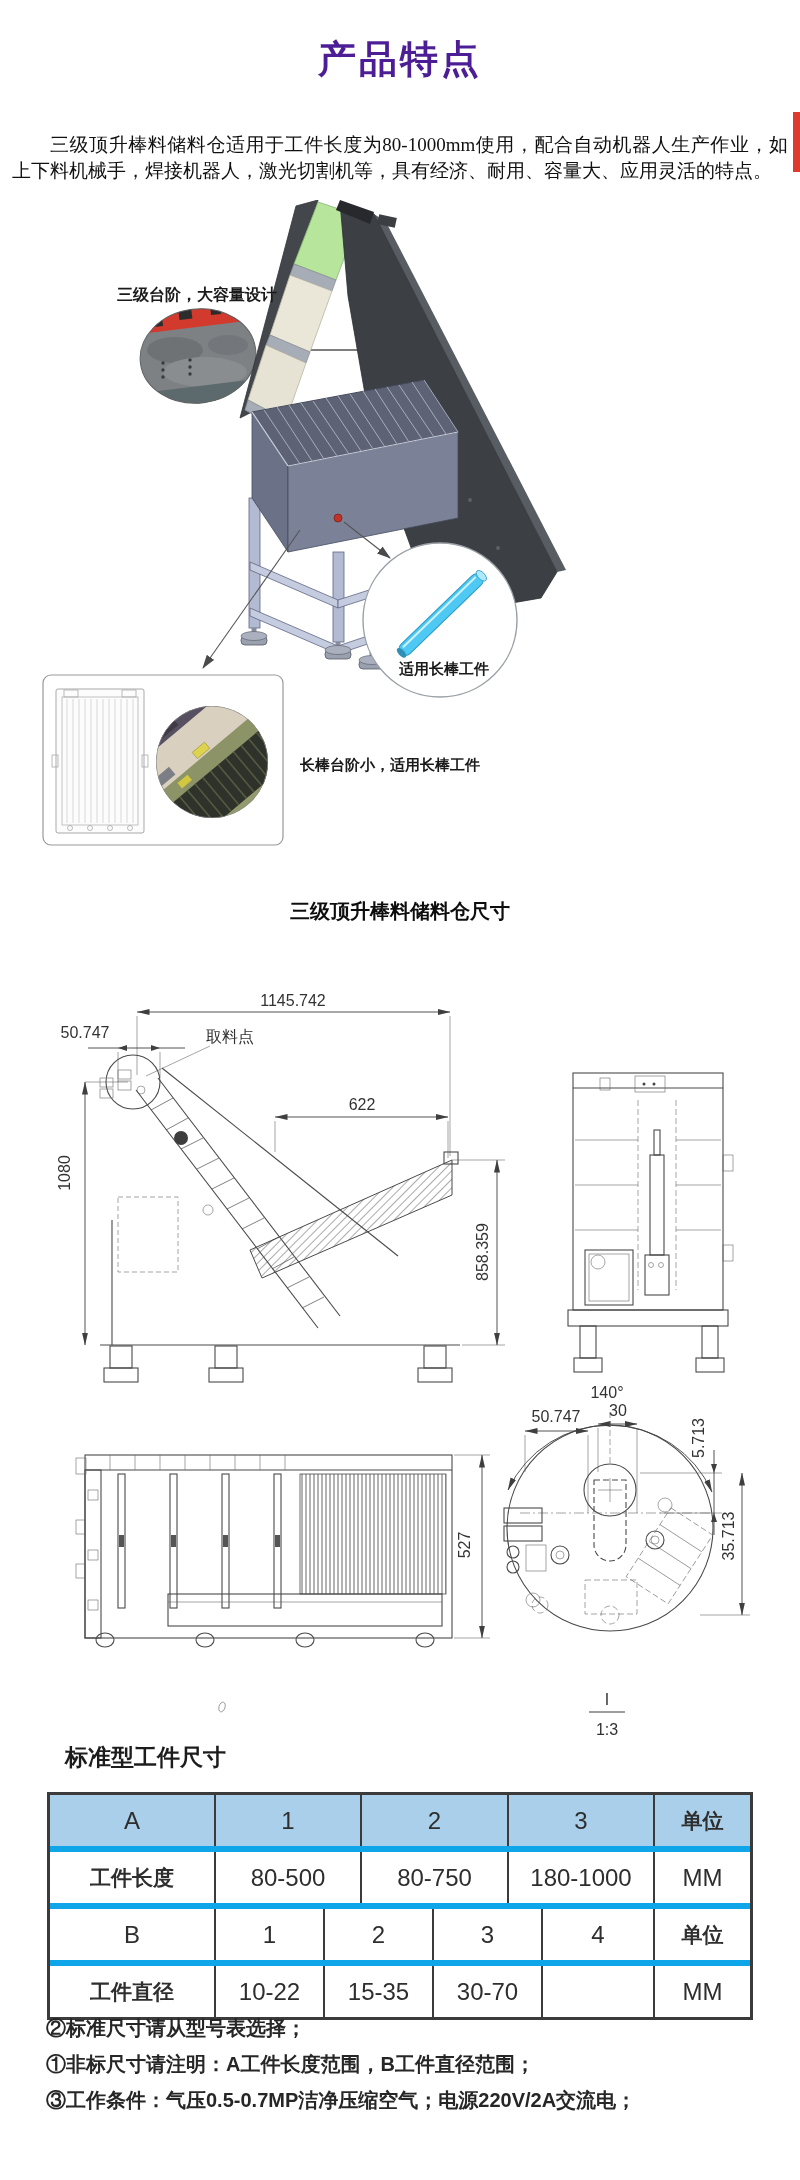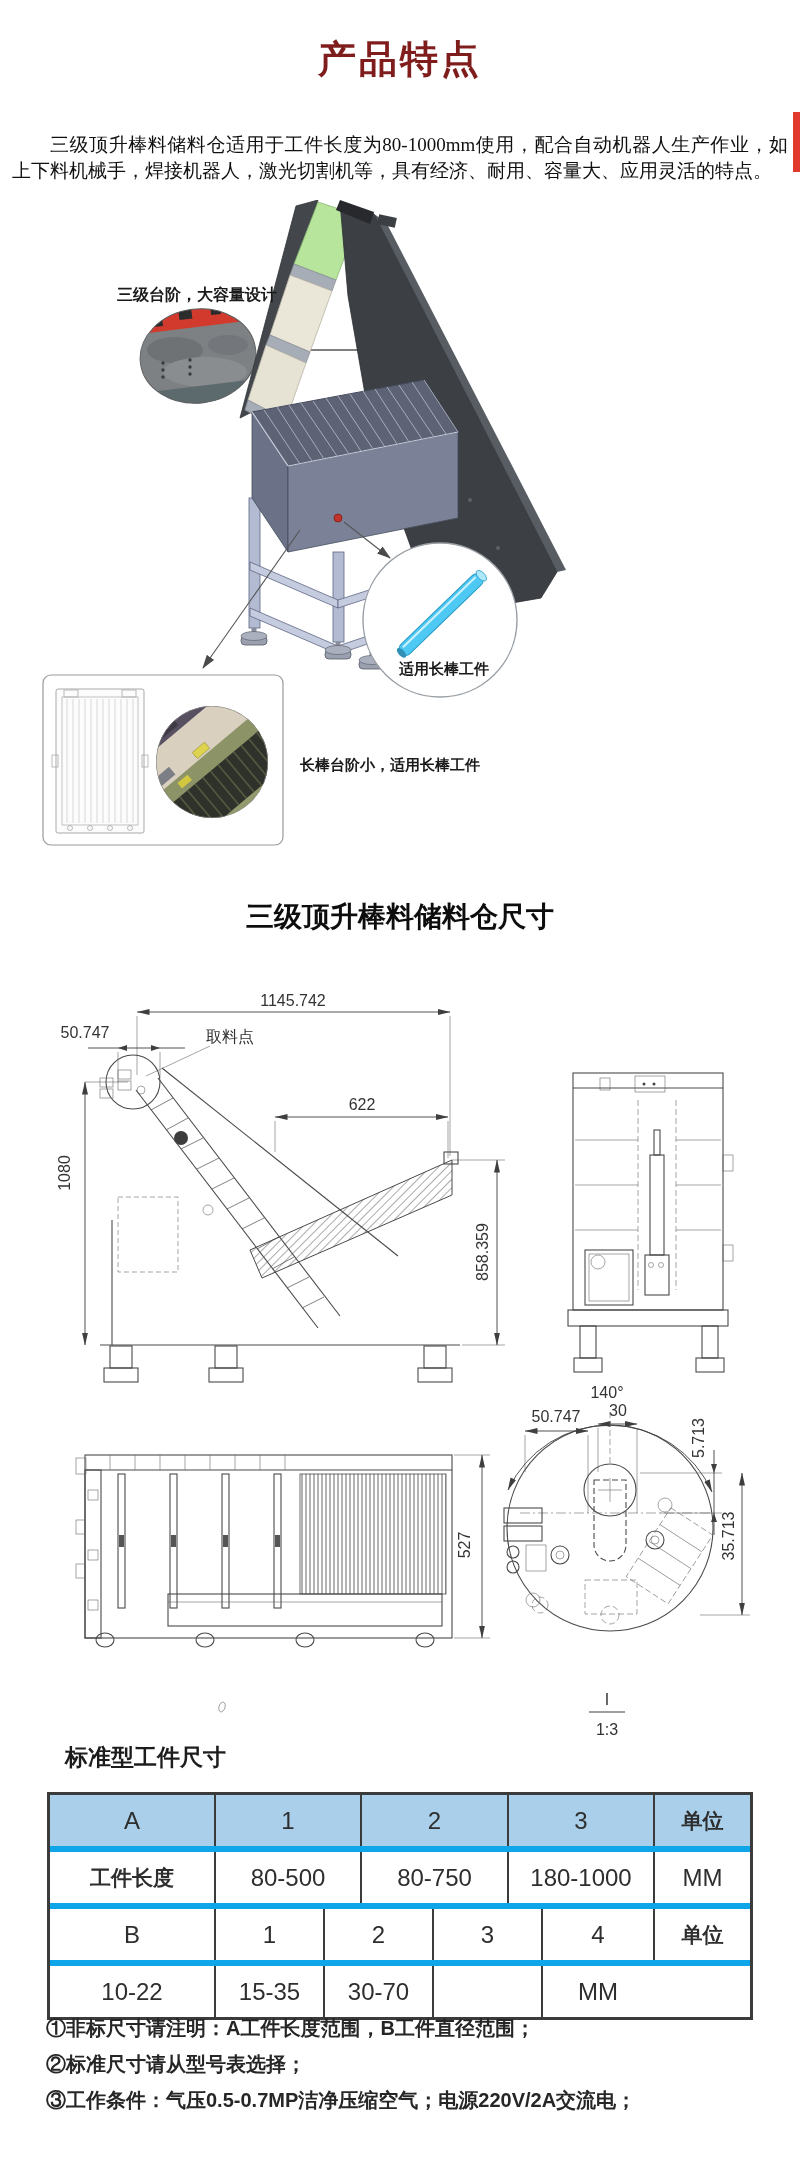--- a/index.html
+++ b/index.html
@@ -1,27 +1,27 @@
 <!DOCTYPE html>
 <html><head>
 <meta charset="utf-8">
 <style>
   html,body{margin:0;padding:0;}
   body{width:800px;height:2180px;position:relative;background:#ffffff;overflow:hidden;
        font-family:"Liberation Sans",sans-serif;}
   .abs{position:absolute;}
   #main-title{top:34px;left:0;width:800px;text-align:center;font-family:"Liberation Serif",serif;
-      font-size:38px;font-weight:bold;color:#7f1d1d;letter-spacing:3px;}
+      font-size:38px;font-weight:bold;color:#4c1d95;letter-spacing:3px;}
   #intro-text{top:132px;left:12px;width:776px;font-family:"Liberation Serif",serif;font-size:19px;
       line-height:26px;color:#101010;text-align:justify;text-indent:2em;}
   .callout{font-size:16px;font-weight:bold;color:#1a1a1a;white-space:nowrap;}
   #callout-steps{top:285px;left:117px;}
   #callout-bar{top:660px;left:399px;font-size:15px;}
   #callout-scratch{top:756px;left:300px;font-size:15px;}
-  #section-title{top:898px;left:0;width:800px;text-align:center;font-size:28px;font-weight:bold;color:#0d0d0d;}
+  #section-title{top:898px;left:0;width:800px;text-align:center;font-size:20px;font-weight:bold;color:#0d0d0d;}
   #red-strip{top:112px;right:0;width:7px;height:60px;background:#E0392E;}
   svg{position:absolute;left:0;}
   svg text{font-family:"Liberation Sans",sans-serif;}
   .ln{stroke:#4a4a4a;fill:none;stroke-width:1.1;}
   .thin{stroke:#6a6a6a;fill:none;stroke-width:.6;}
   .dim{stroke:#3f3f3f;fill:none;stroke-width:.9;}
   .dtxt{font-size:16px;fill:#333;}
   .dsh{stroke-dasharray:6 3;}
   .cdot{stroke-dasharray:10 3 2 3;}
   
@@ -497,25 +497,26 @@
   </div>
   <div class="trow cols-b">
     <div class="cell">B</div>
     <div class="cell">1</div>
     <div class="cell">2</div>
     <div class="cell">3</div>
     <div class="cell">4</div>
     <div class="cell cn">单位</div>
   </div>
   <div class="trow cols-b">
+    <div class="cell cn">工件直径</div>
     <div class="cell">10-22</div>
     <div class="cell">15-35</div>
     <div class="cell">30-70</div>
     <div class="cell"></div>
     <div class="cell">MM</div>
   </div>
 </div>
 
 <div class="abs" id="notes">
+  <p>②标准尺寸请从型号表选择；</p>
   <p>①非标尺寸请注明：A工件长度范围，B工件直径范围；</p>
-  <p>②标准尺寸请从型号表选择；</p>
   <p>③工作条件：气压0.5-0.7MP洁净压缩空气；电源220V/2A交流电；</p>
 </div>
 
 </body></html>

